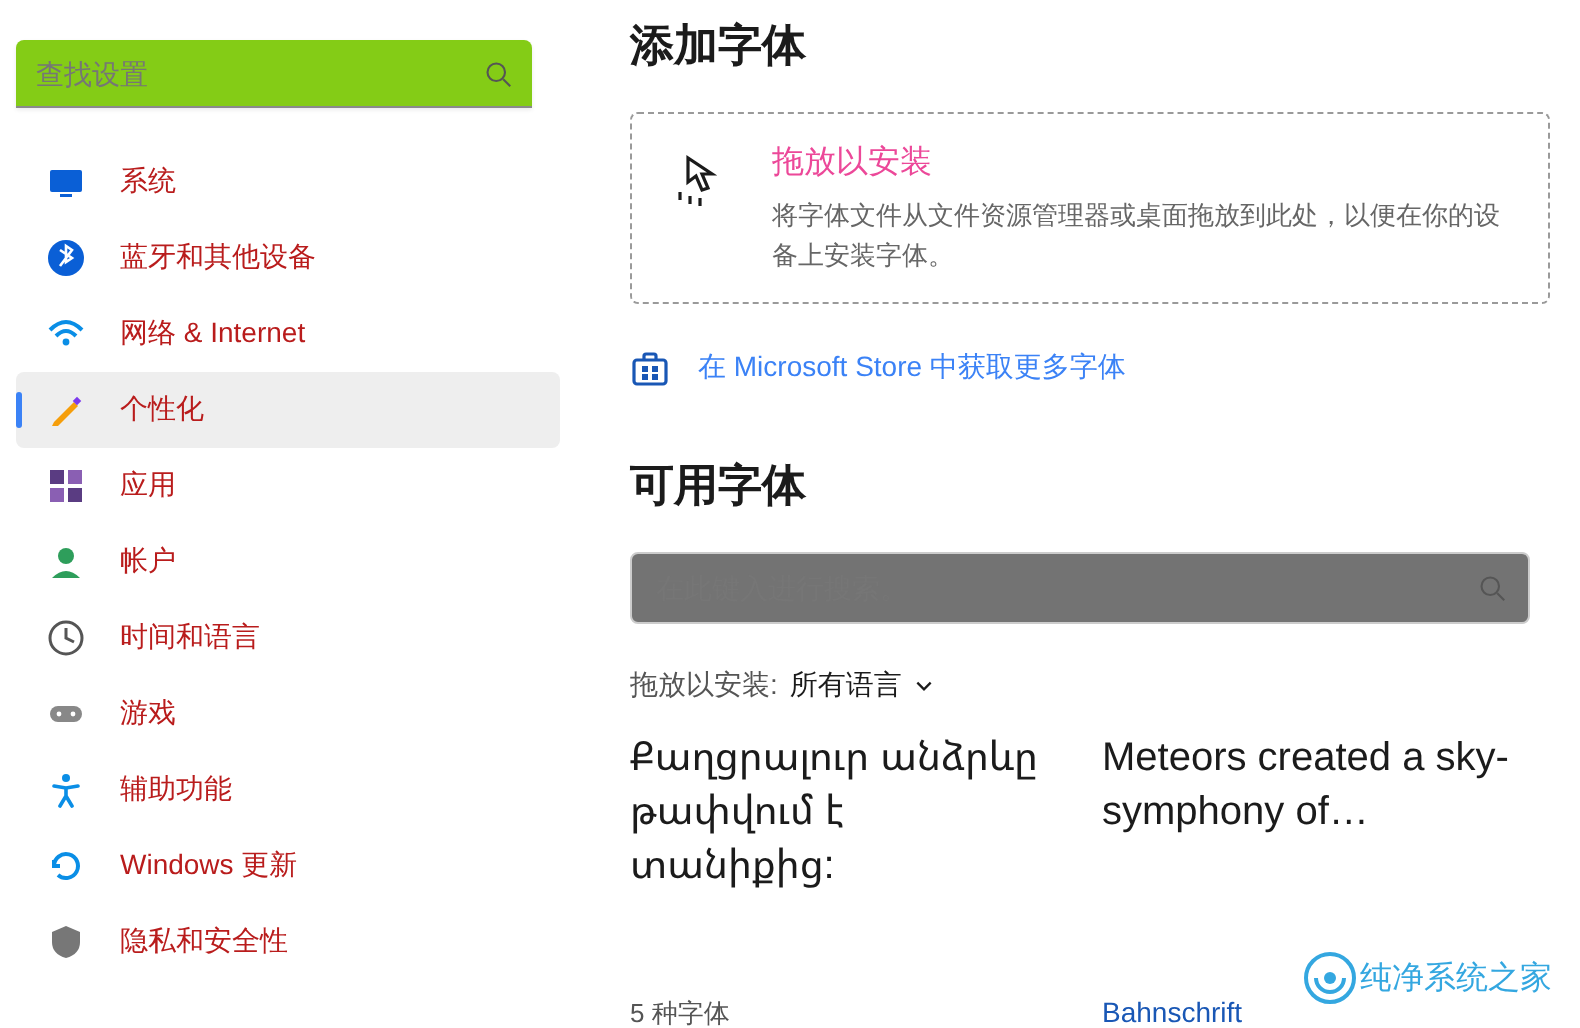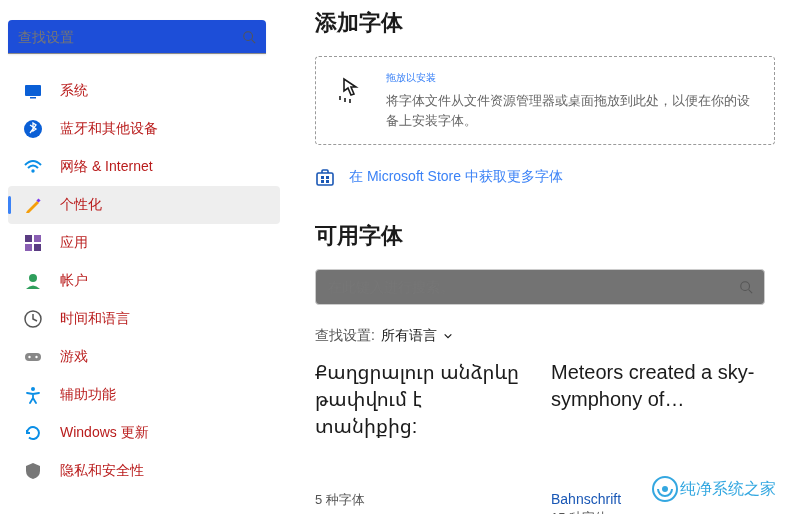--- a/index.html
+++ b/index.html
@@ -1,34 +1,34 @@
 <!DOCTYPE html>
 <html><head>
   <meta charset="utf-8">
   <style>
     * { box-sizing: border-box; margin: 0; padding: 0; }
     body { font-family: "Segoe UI", "Microsoft YaHei", sans-serif; width:790px; height:514px; background:#fff; color:#1b1b1b; overflow:hidden; position:relative; font-size:14px; }
     .sidebar { position:absolute; left:0; top:0; width:280px; height:514px; padding:8px 0 0 8px; }
     .search-wrap { position:relative; width:258px; height:34px; margin:12px 0 18px 0; }
-    .search-input { width:100%; height:100%; border:none; border-bottom:1px solid #8a8a8a; background:#1d4ed8; padding:0 36px 0 10px; font-size:14px; outline:none; box-shadow:0 1px 2px rgba(0,0,0,0.08); border-radius:4px 4px 0 0; }
+    .search-input { width:100%; height:100%; border:none; border-bottom:1px solid #8a8a8a; background:#84cc16; padding:0 36px 0 10px; font-size:14px; outline:none; box-shadow:0 1px 2px rgba(0,0,0,0.08); border-radius:4px 4px 0 0; }
     .search-input::placeholder { color:#767676; }
     .search-icon { position:absolute; right:10px; top:50%; transform:translateY(-50%); width:14px; height:14px; }
     .nav { display:flex; flex-direction:column; gap:0; }
     .nav-item { display:flex; align-items:center; height:38px; padding:0 16px 0 16px; border-radius:4px; cursor:pointer; gap:18px; position:relative; }
     .nav-item.active { background:#eeeeee; }
     .nav-item.active::before { content:""; position:absolute; left:0; top:10px; width:3px; height:18px; background:#3b82f6; border-radius:2px; }
     .nav-icon { width:18px; height:18px; display:flex; align-items:center; justify-content:center; flex-shrink:0; }
     .nav-label { font-size:14px; color:#b91c1c; }
 
     .main { position:absolute; left:315px; top:0; width:460px; height:514px; }
     h2.section-title { font-size:22px; font-weight:600; margin:8px 0 18px 0; }
     .dropzone { border:1.5px dashed #9a9a9a; border-radius:4px; padding:14px 18px 14px 18px; display:flex; gap:20px; align-items:flex-start; }
     .drop-icon { width:32px; height:32px; flex-shrink:0; margin-top:2px; }
     .drop-text-wrap { display:flex; flex-direction:column; gap:6px; }
-    .drop-title { font-size:10px; color:#3b82f6; }
+    .drop-title { font-size:16px; color:#ec4899; }
     .drop-sub { font-size:13px; color:#666; line-height:1.5; }
     .store-link { display:flex; align-items:center; gap:14px; margin-top:18px; color:#3b82f6; font-size:14px; cursor:pointer; padding:4px 0; }
     .store-link .store-icon { width:20px; height:20px; }
 
     .available { margin-top:30px; }
     .font-search-wrap { position:relative; width:450px; height:36px; margin-top:14px; }
     .font-search { width:100%; height:100%; border:1px solid #ccc; background:#737373; border-radius:4px; padding:0 38px 0 12px; font-size:14px; outline:none; }
     .font-search::placeholder { color:#767676; }
     .font-search-icon { position:absolute; right:12px; top:50%; transform:translateY(-50%); width:14px; height:14px; }
     .filter-row { margin-top:22px; font-size:14px; display:flex; gap:6px; align-items:center; }
@@ -196,21 +196,21 @@
 
     <div class="font-search-wrap">
       <input class="font-search" placeholder="在此键入进行搜索。" style="">
       <svg class="font-search-icon" viewBox="0 0 16 16" fill="none" stroke="#555" stroke-width="1.2">
           <circle cx="7" cy="7" r="5"></circle>
           <line x1="11" y1="11" x2="15" y2="15"></line>
         </svg>
     </div>
 
     <div class="filter-row">
-      <span class="filter-label">查找设置:</span>
+      <span class="filter-label">拖放以安装:</span>
       <span class="filter-value">
         <span>所有语言</span>
         <svg class="chevron" viewBox="0 0 12 12" fill="none" stroke="#1b1b1b" stroke-width="1.4">
             <path d="M2 4 L6 8 L10 4"></path>
           </svg>
       </span>
     </div>
 
     <div class="cards">
       <div class="card">

